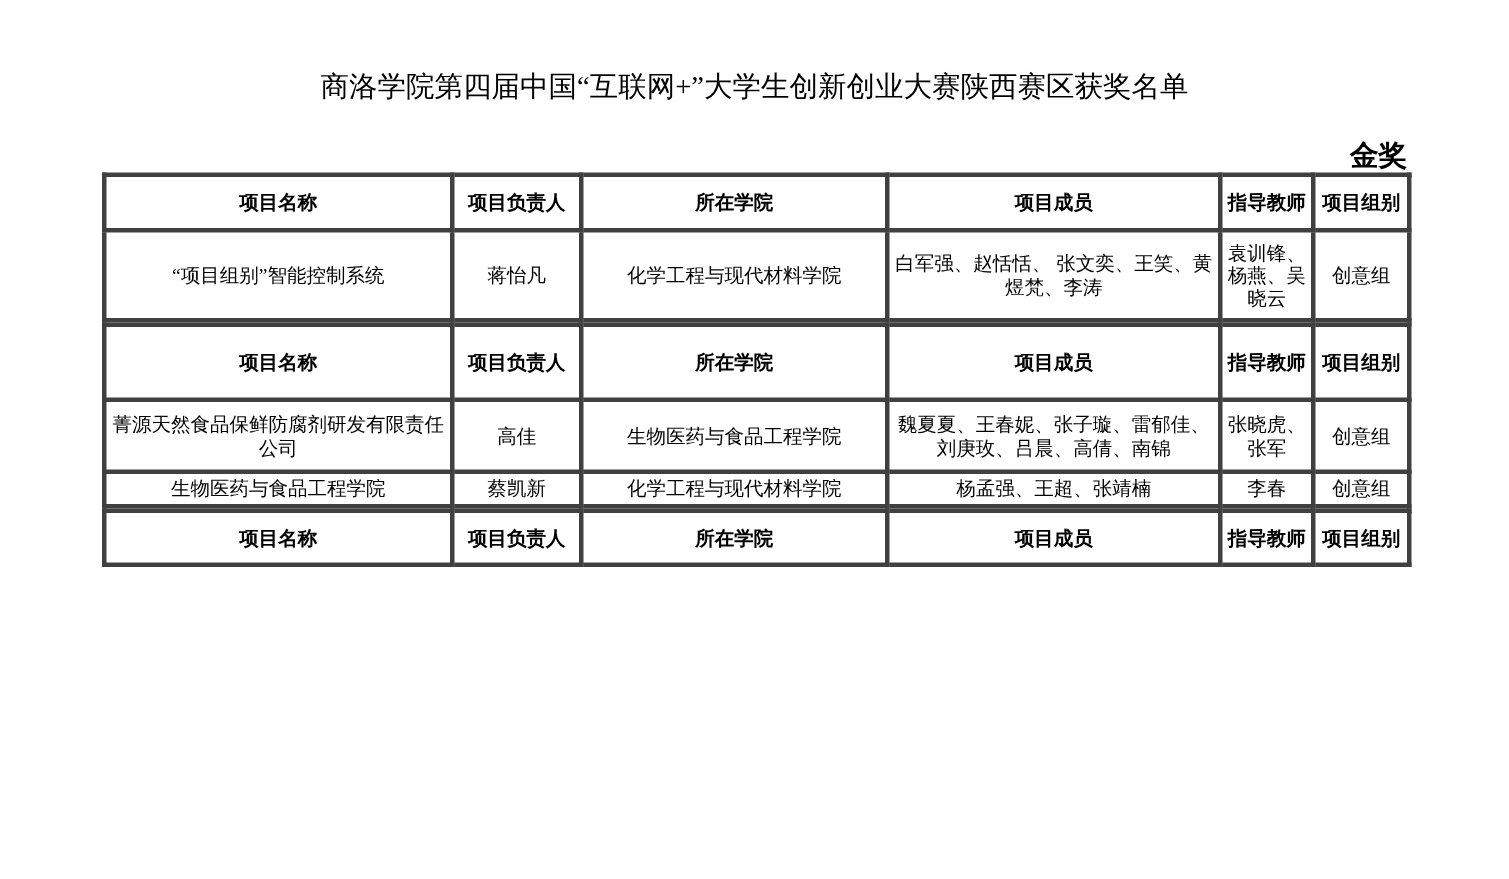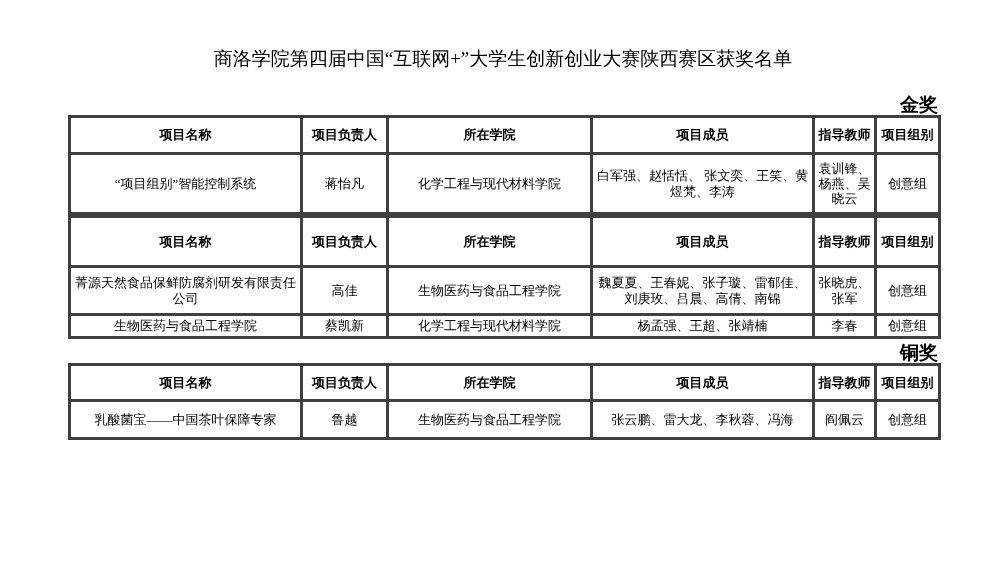--- a/index.html
+++ b/index.html
@@ -136,44 +136,35 @@
           <td>生物医药与食品工程学院</td>
           <td>蔡凯新</td>
           <td>化学工程与现代材料学院</td>
           <td>杨孟强、王超、张靖楠</td>
           <td>李春</td>
           <td>创意组</td>
         </tr>
       </tbody>
     </table>
 
-    <div class="section-label">铜奖</div>
     <table class="awards">
       <colgroup>
         <col class="c-name">
           <col class="c-leader">
           <col class="c-college">
         <col class="c-members">
           <col class="c-teacher">
           <col class="c-group">
       </colgroup>
       <tbody>
         <tr class="h-bronze-head">
           <th>项目名称</th>
           <th>项目负责人</th>
           <th>所在学院</th>
           <th>项目成员</th>
           <th>指导教师</th>
           <th>项目组别</th>
         </tr>
-        <tr class="h-bronze-r2">
-          <td>乳酸菌宝——中国茶叶保障专家</td>
-          <td>鲁越</td>
-          <td>生物医药与食品工程学院</td>
-          <td>张云鹏、雷大龙、李秋蓉、冯海</td>
-          <td>阎佩云</td>
-          <td>创意组</td>
-        </tr>
       </tbody>
     </table>
 
   </div>
 </div>
 
 </body></html>

